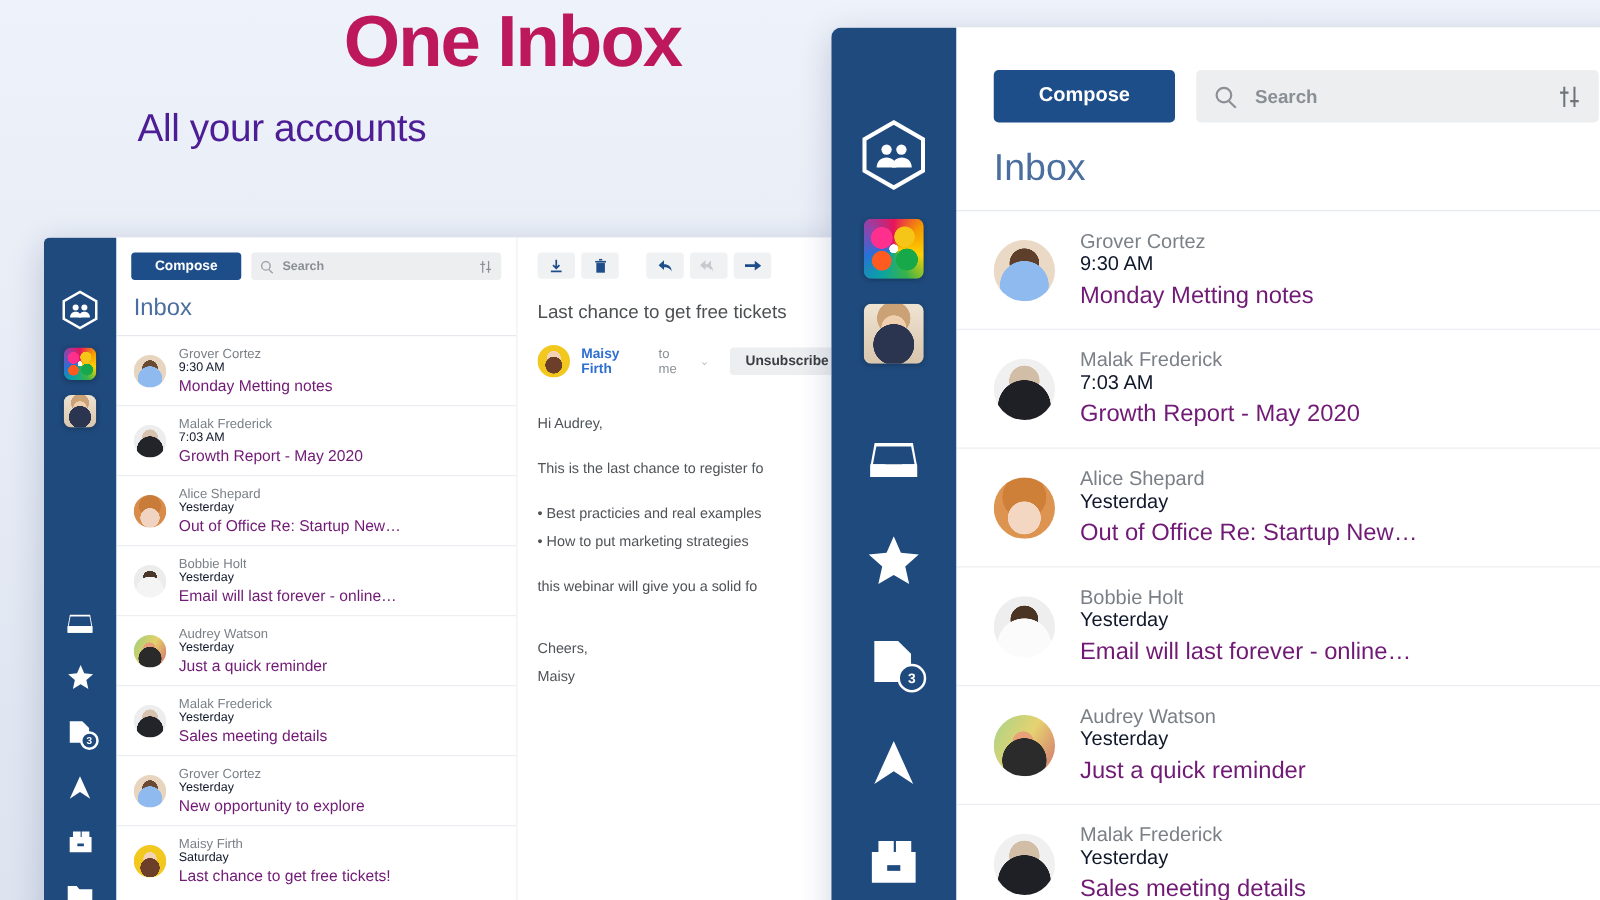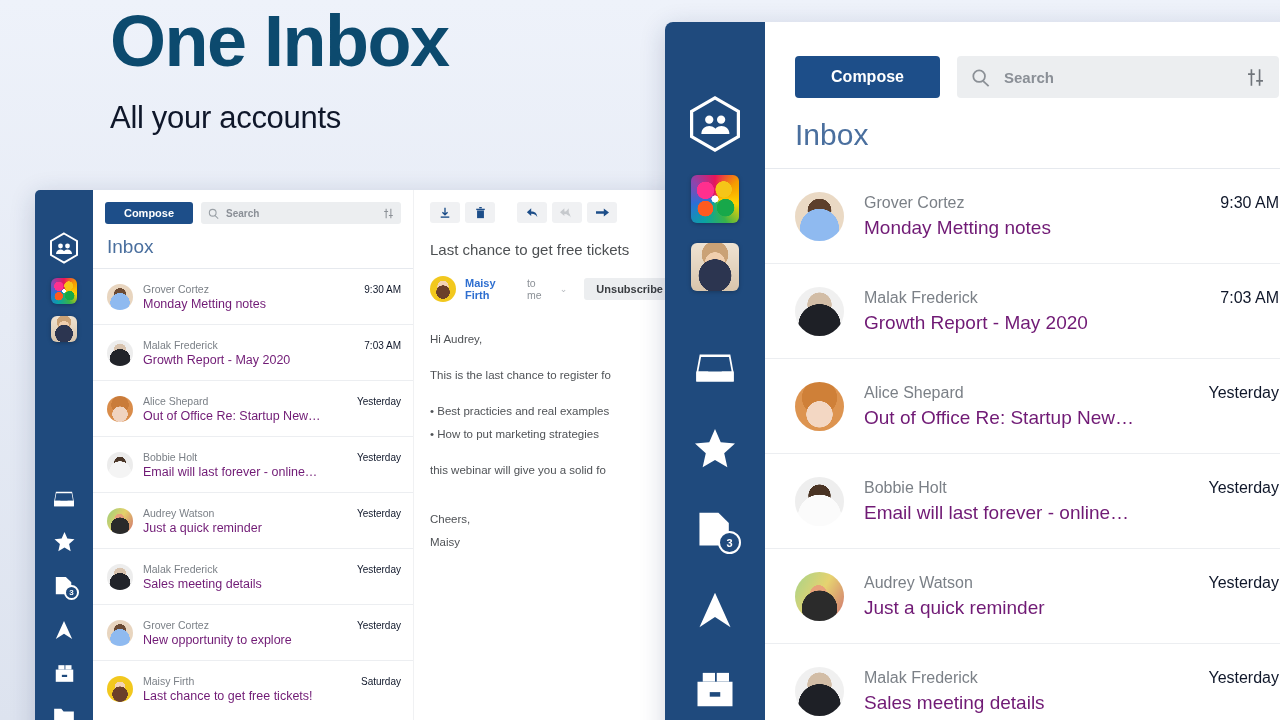--- a/index.html
+++ b/index.html
@@ -6,25 +6,25 @@
   html,body { width:1280px; height:720px; overflow:hidden; }
   body {
     font-family:"Liberation Sans", sans-serif;
     background:linear-gradient(180deg,#eef2fa 0%,#e6ebf5 45%,#dde3ef 100%);
     position:relative;
   }
 
   
   .hero { position:absolute; left:110px; top:0px; width:600px; z-index:1; }
   .hero-title {
-    font-size:72px; font-weight:bold; color:#0c4a6e;
-    letter-spacing:-1.5px; line-height:1.05; padding-top:4px;
+    font-size:58px; font-weight:bold; color:#be185d;
+    letter-spacing:-1.5px; line-height:1.05; padding-top:4px;text-align:center;
   }
   .hero-sub {
-    font-size:31px; color:#0f172a; margin-top:20px; letter-spacing:-0.3px;
+    font-size:31px; color:#4c1d95; margin-top:20px; letter-spacing:-0.3px;
   }
 
   
   .window { position:absolute; display:flex; background:#fff;
             box-shadow:0 6px 26px rgba(25,45,90,.20); overflow:hidden; }
 
   
   .win-small { left:35px; top:190px; width:640px; height:560px;
                border-radius:5px; z-index:2; }
   .win-small .rail { width:58px; }
@@ -87,21 +87,21 @@
   .searchbox { background:#eceef0; border-radius:3px; display:flex;
                align-items:center; flex:1; color:#8a8f96; }
   .search-ph { flex:1;font-weight:bold; }
   .page-title { color:#4a6f9e; flex:none; }
   .rowlist { flex:1; overflow:hidden; }
   .mailrow { display:flex; align-items:center; border-top:1px solid #eceef1;
              cursor:pointer; }
   .mailrow:first-child { border-top:1px solid #e6e9ee; }
   .avatar { border-radius:50%; flex:none; overflow:hidden; }
   .mailmeta { flex:1; min-width:0; }
-  .mailtop { display:flex; align-items:baseline; }
+  .mailtop { display:flex; align-items:baseline;flex-direction:column; }
   .sender { flex:1; color:#7b8087; white-space:nowrap; overflow:hidden; }
   .time { color:#0f172a; flex:none; }
   .subject { color:#701a75; white-space:nowrap; overflow:hidden;
              text-overflow:ellipsis; }
 
   
   .win-small .topbar { padding:12px 12px 6px 12px; gap:8px; }
   .win-small .compose { width:88px; height:22px; font-size:11px; }
   .win-small .searchbox { height:22px; padding:0 7px; gap:7px; font-size:10px; }
   .win-small .page-title { font-size:19px; padding:6px 0 10px 14px; }

